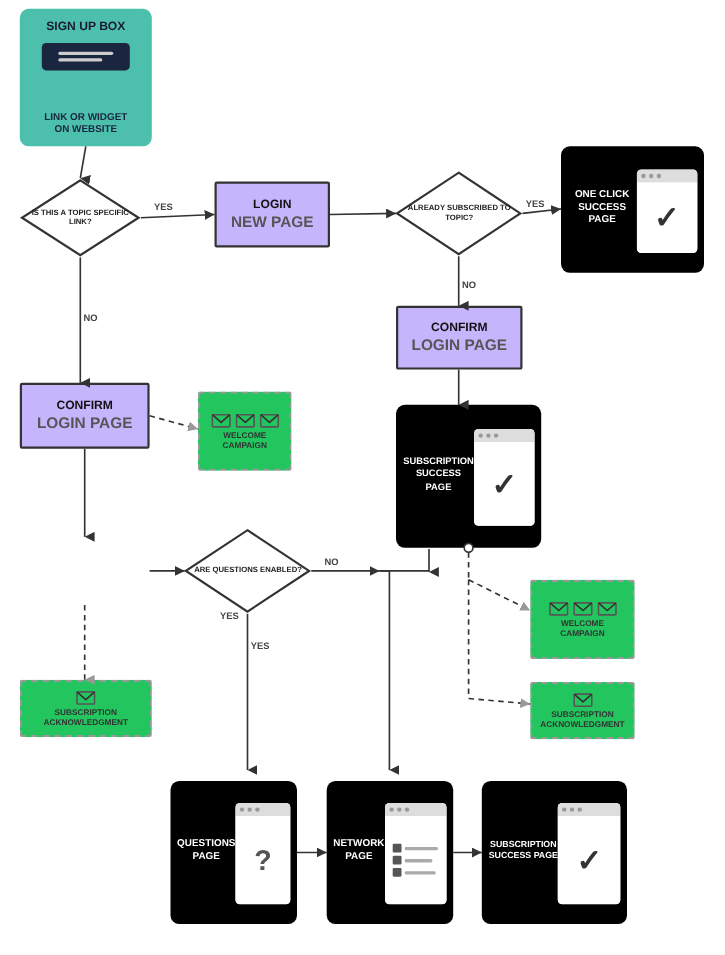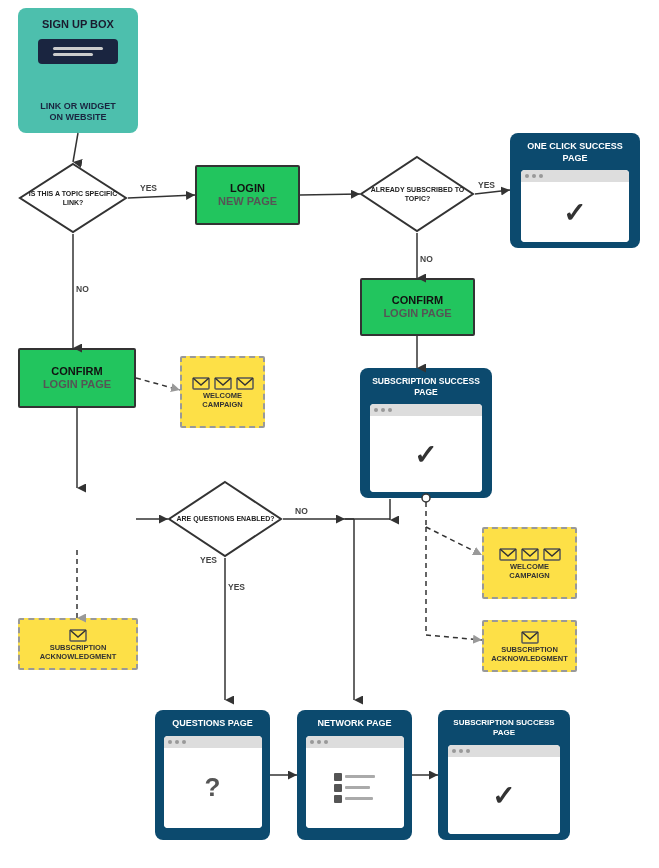--- a/index.html
+++ b/index.html
@@ -67,49 +67,49 @@
       color: #1a2540;
       text-align: center;
       line-height: 1.2;
       margin-top: 31px;
     }
 
     
     .rect-node {
       position: absolute;
       border: 2px solid #333;
-      background: #22c55e;
+      background: #c4b5fd;
       display: flex;
       flex-direction: column;
       align-items: center;
       justify-content: center;
       border-radius: 2px;
     }
     .rect-node .label-main {
       font-size: 11px;
       font-weight: 900;
       text-align: center;
       color: #111;
       line-height: 1.2;
     }
     .rect-node .label-sub {
-      font-size: 11px;
+      font-size: 14px;
       font-weight: 700;
       text-align: center;
       color: #555;
       line-height: 1.2;
     }
 
     
     .dark-card {
       position: absolute;
-      background: #0c4a6e;
+      background: #000000;
       border-radius: 8px;
       display: flex;
-      flex-direction: column;
+      flex-direction: row;
       align-items: center;
       justify-content: flex-start;
       padding: 8px 6px 6px;
     }
     .dark-card .card-title {
       font-size: 9px;
       font-weight: 900;
       color: #fff;
       text-align: center;
       line-height: 1.3;
@@ -173,21 +173,21 @@
     .list-hline {
       height: 3px;
       background: #aaa;
       border-radius: 1px;
     }
 
     
     .email-group {
       position: absolute;
       border: 2px dashed #999;
-      background: #fde047;
+      background: #22c55e;
       display: flex;
       flex-direction: column;
       align-items: center;
       justify-content: center;
       border-radius: 2px;
       gap: 2px;
     }
     .email-icons-row {
       display: flex;
       gap: 4px;

